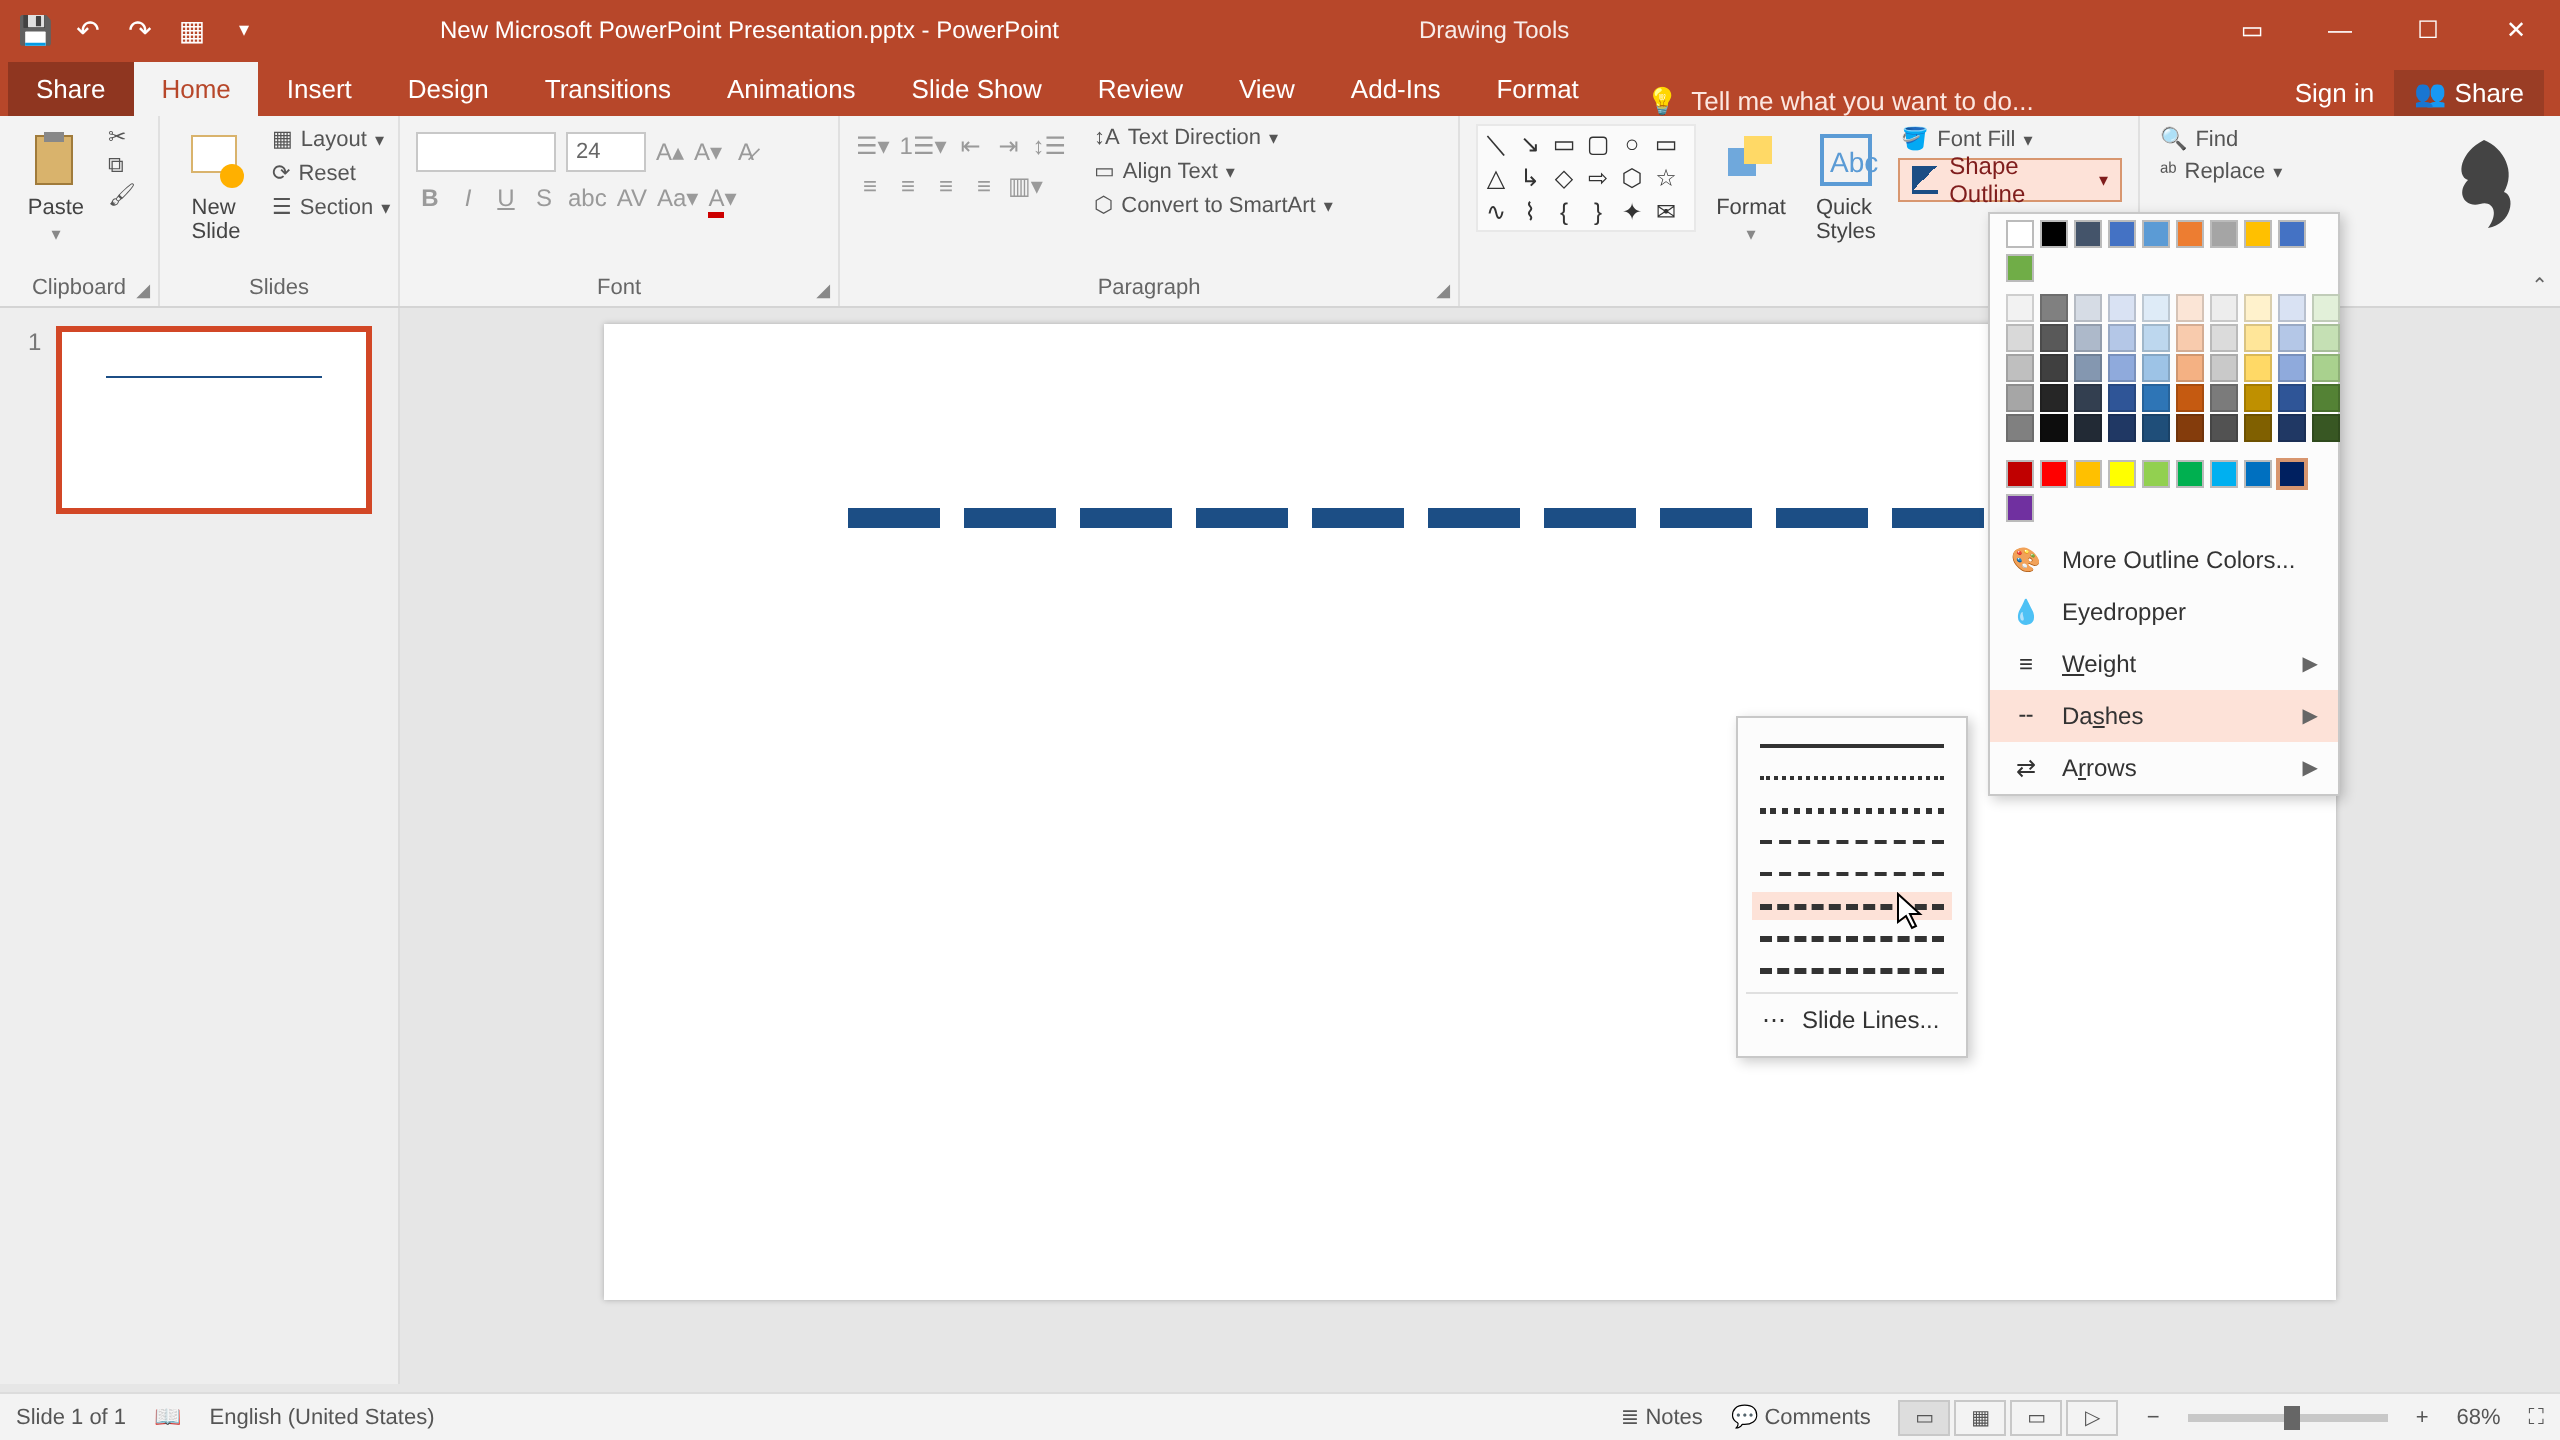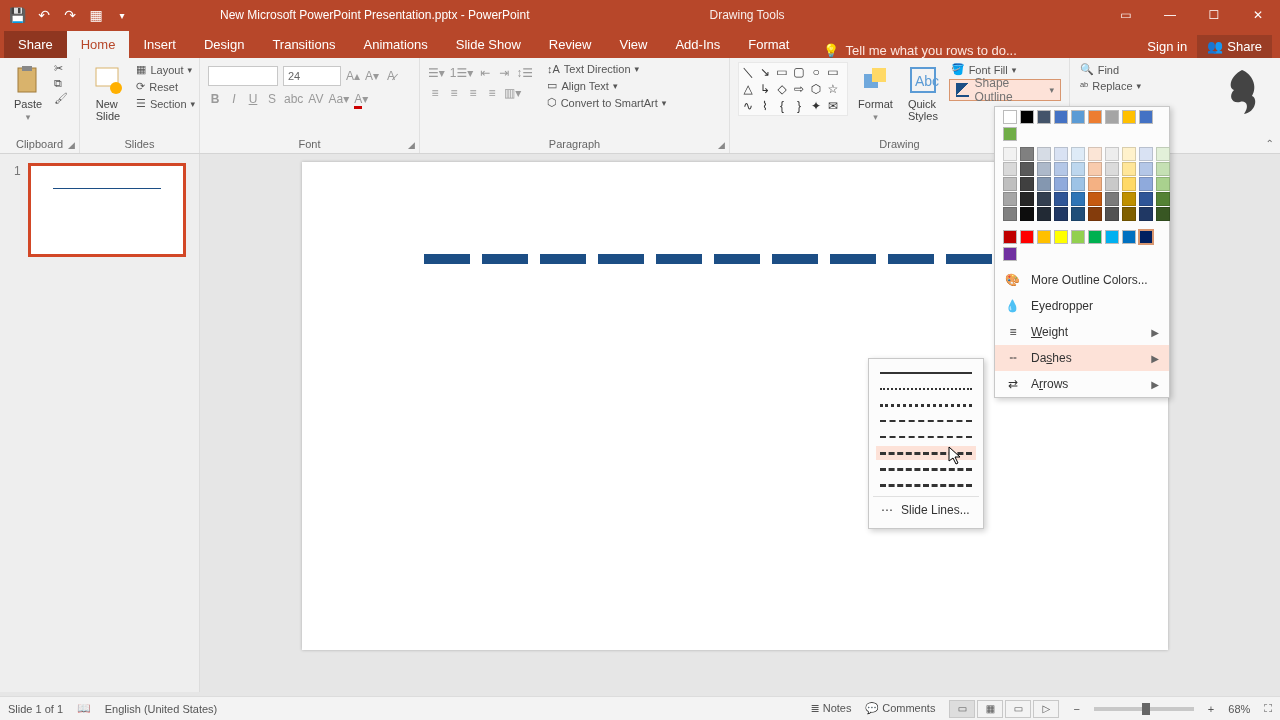--- a/index.html
+++ b/index.html
@@ -27,26 +27,26 @@
 .ribbon { height: 96px; background: #f3f3f3; border-bottom: 1px solid #d4d4d4; display: flex; position: relative; }
 .group { border-right: 1px solid #e0e0e0; padding: 4px 8px 2px; display:flex; flex-direction:column; }
 .group .body { flex:1; display:flex; align-items:flex-start; gap:6px; }
 .group .label { text-align:center; font-size:11px; color:#666; padding-bottom:1px; position:relative; }
 .group .label .dlg { position:absolute; right:-4px; bottom:1px; font-size:9px; color:#888; }
 .big-btn { display:flex; flex-direction:column; align-items:center; gap:2px; font-size:11px; color:#444; padding:2px 4px; }
 .big-btn svg, .big-btn .ico { width:32px; height:32px; }
 .small-stack { display:flex; flex-direction:column; gap:2px; font-size:11px; color:#555; }
 .small-item { display:flex; align-items:center; gap:4px; padding:1px 2px; }
 .txtinput { width:70px; height:20px; border:1px solid #c8c8c8; background:#fff; font-size:11px; padding:0 4px; color:#999;}
-.numinput { width:58px; height:20px; border:1px solid #c8c8c8; background:#fff; font-size:11px; text-align:left; padding:0 4px; color:#666;}
+.numinput { width:40px; height:20px; border:1px solid #c8c8c8; background:#fff; font-size:11px; text-align:left; padding:0 4px; color:#666;}
 .btnrow { display:flex; gap:5px; color:#9a9a9a; font-size:12px; align-items:center; }
 .btnrow span { min-width:14px; text-align:center; }
 .shape-gallery { width:118px; display:flex; flex-wrap:wrap; gap:3px; padding:2px; border:1px solid #e8e8e8; background:#fafafa;}
 .shape-gallery span { width:14px; height:14px; display:inline-flex; align-items:center; justify-content:center; font-size:12px; color:#333;}
-.outline-btn { border:1px solid #a5a5a5; background:#fff; padding:2px 6px; font-size:12px; display:flex; align-items:center; gap:6px; color:#737373; height:22px;}
+.outline-btn { border:1px solid #a5a5a5; background:#fff; padding:2px 6px; font-size:12px; display:flex; align-items:center; gap:6px; color:#7f1d1d; height:22px;}
 .outline-btn.active { background:#fde2d8; border-color:#d8966f;}
 .outline-pencil { width:14px; height:14px; background:linear-gradient(135deg,#1c4e85 50%, transparent 50%); border-bottom:2px solid #1c4e85; transform:rotate(0deg);}
 .dragon { width:40px; height:50px; }
 .collapse-caret { position:absolute; right:6px; bottom:4px; font-size:10px; color:#666; }
 
 
 .workspace { position:absolute; top:154px; bottom:28px; left:0; right:0; display:flex; background:#e6e6e6; }
 .slides-pane { width:200px; background:#eee; border-right:1px solid #dcdcdc; padding:10px 14px; }
 .thumb-wrap { display:flex; gap:8px; }
 .thumb-num { font-size:12px; color:#777; }
@@ -129,21 +129,21 @@
   <div class="tab">Design</div>
   <div class="tab">Transitions</div>
   <div class="tab">Animations</div>
   <div class="tab">Slide Show</div>
   <div class="tab">Review</div>
   <div class="tab">View</div>
   <div class="tab">Add-Ins</div>
   <div class="tab">Format</div>
   <div class="tellme">
     <span>💡</span>
-    <span>Tell me what you rows to do...</span>
+    <span>Tell me what you want to do...</span>
   </div>
   <div class="right-acts">
     <span>Sign in</span>
     <div class="share">
       <span>👥</span>
       <span>Share</span>
     </div>
   </div>
 </div>
 
@@ -304,21 +304,20 @@
             <span>Font Fill</span>
             <span style="font-size:9px;">▾</span>
           </div>
         <div class="outline-btn active">
           <span class="outline-pencil"></span>
           <span>Shape Outline</span>
             <span style="font-size:9px;">▾</span>
         </div>
       </div>
     </div>
-    <div class="label">Drawing</div>
   </div>
 
   <div class="group" style="width:96px; border-right:none;">
     <div class="body">
       <div class="small-stack">
         <div class="small-item">
             <span>🔍</span>
             <span>Find</span>
           </div>
         <div class="small-item">

